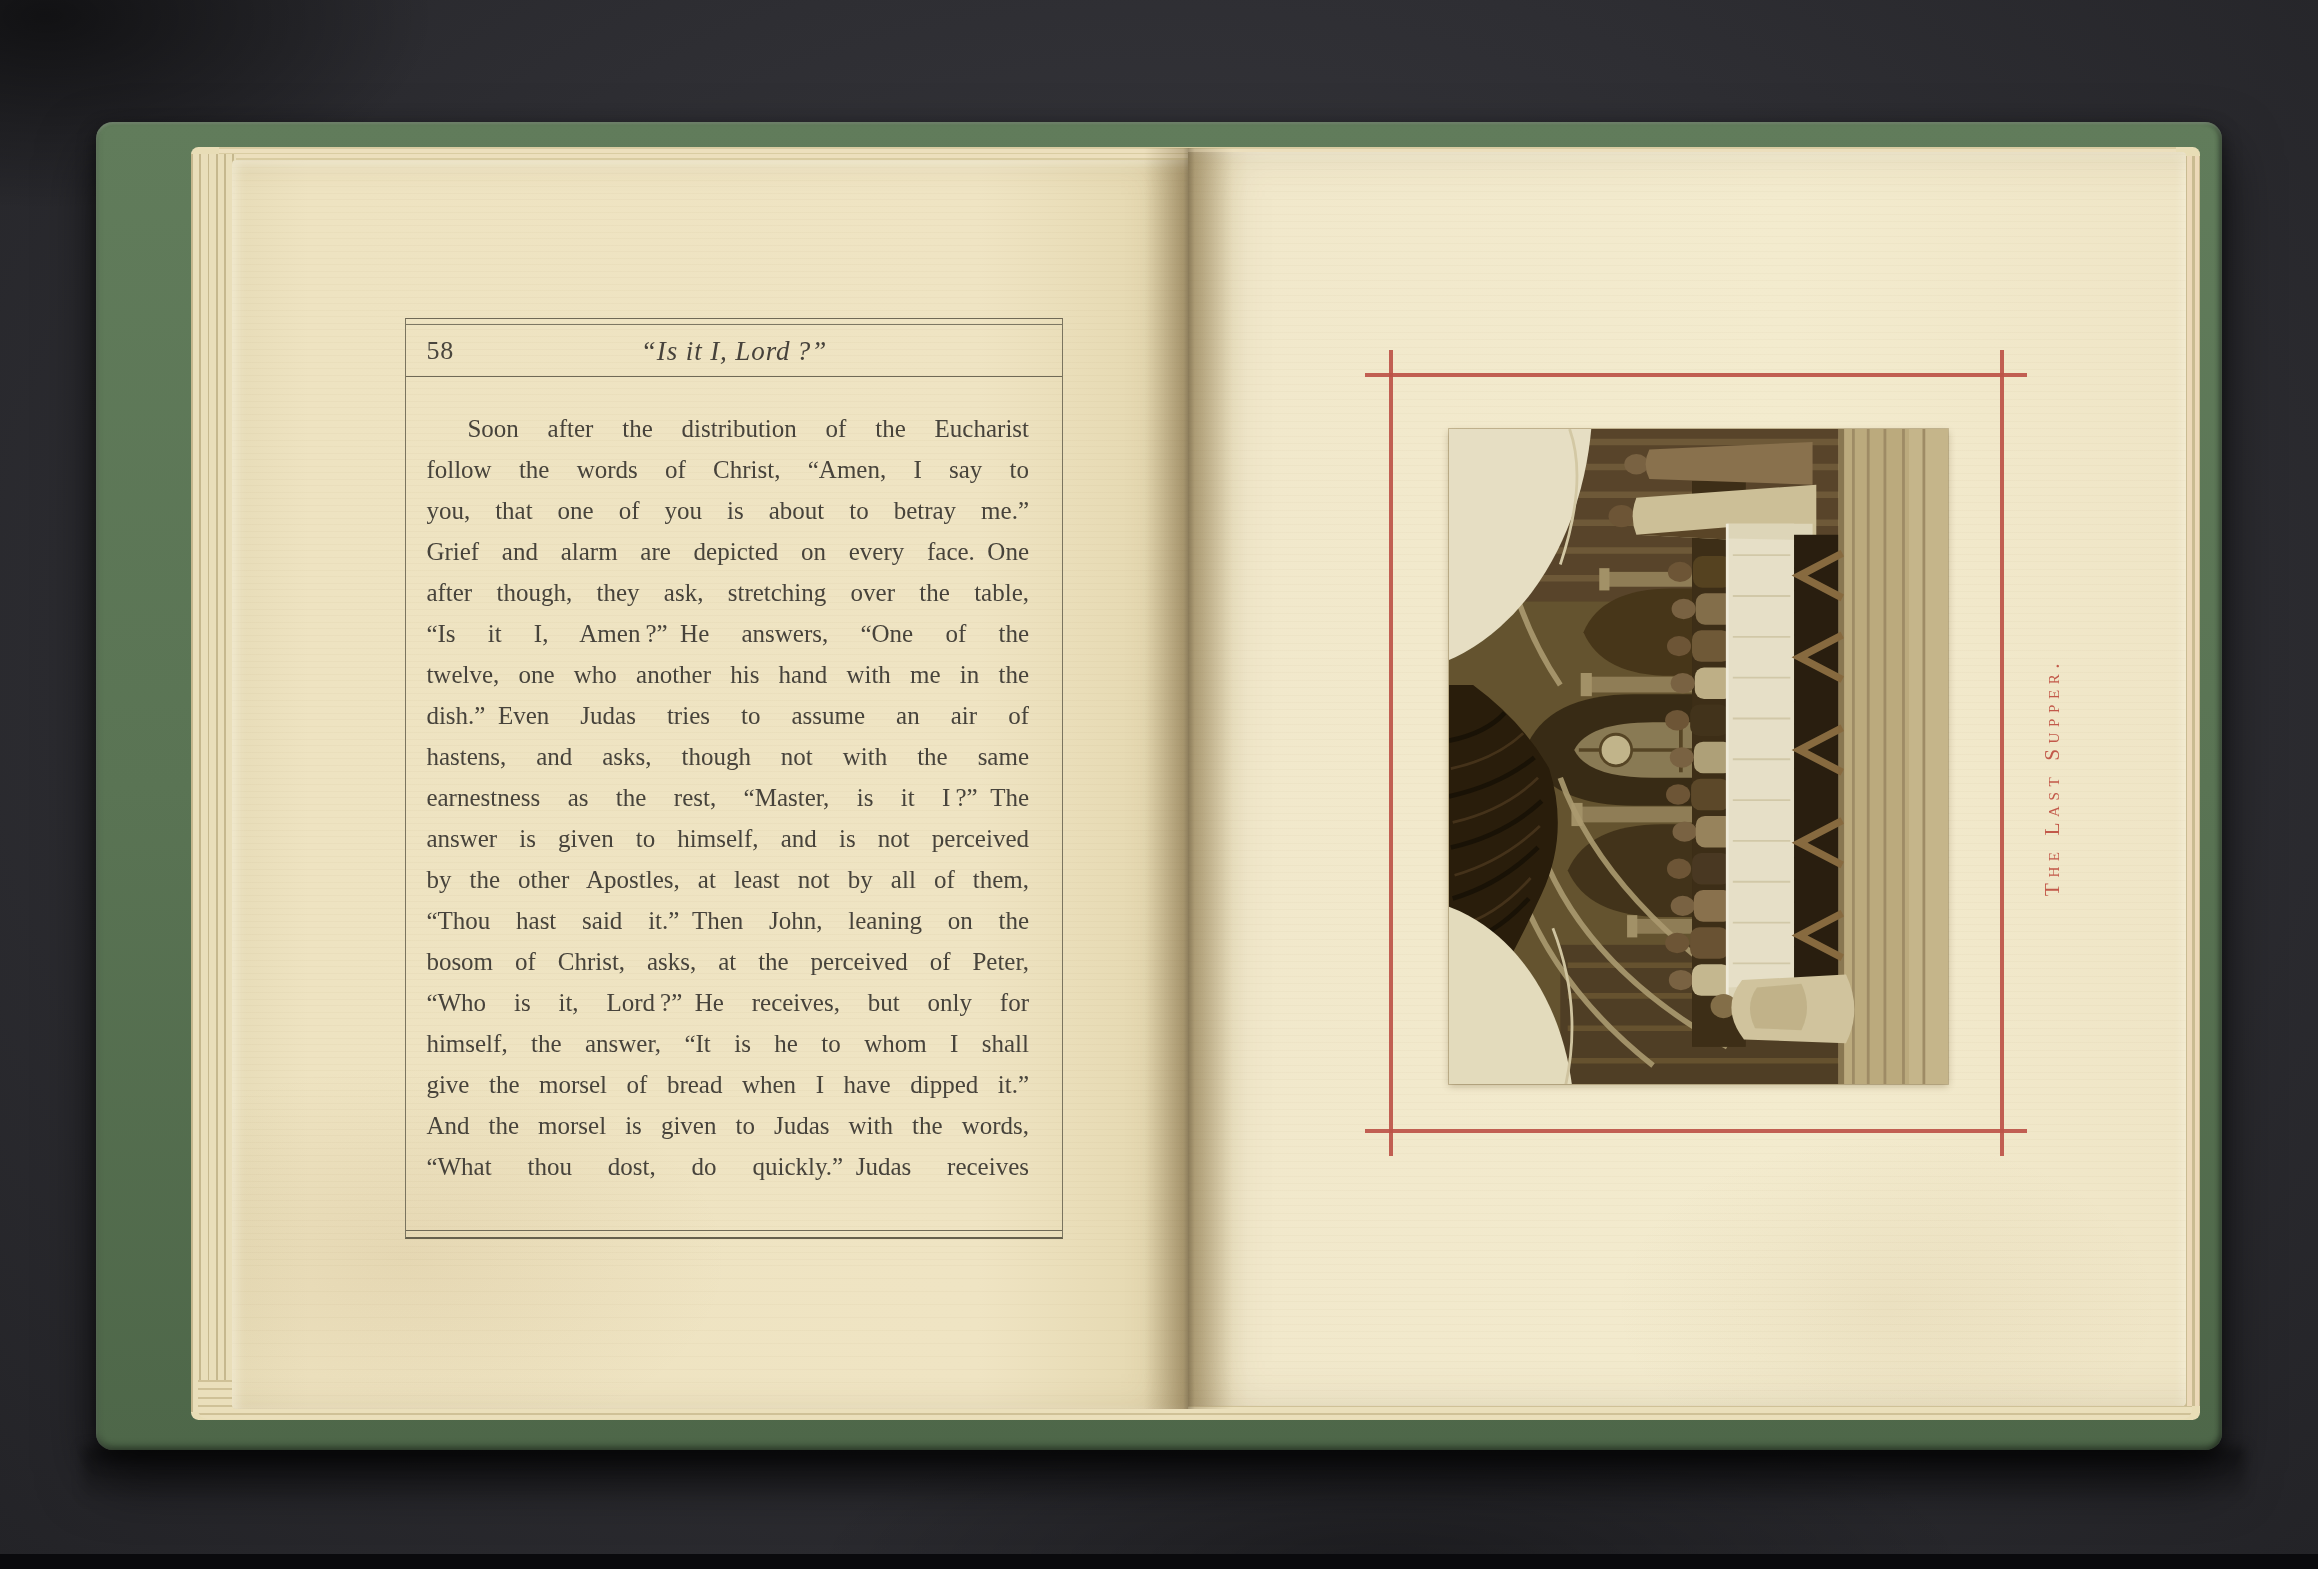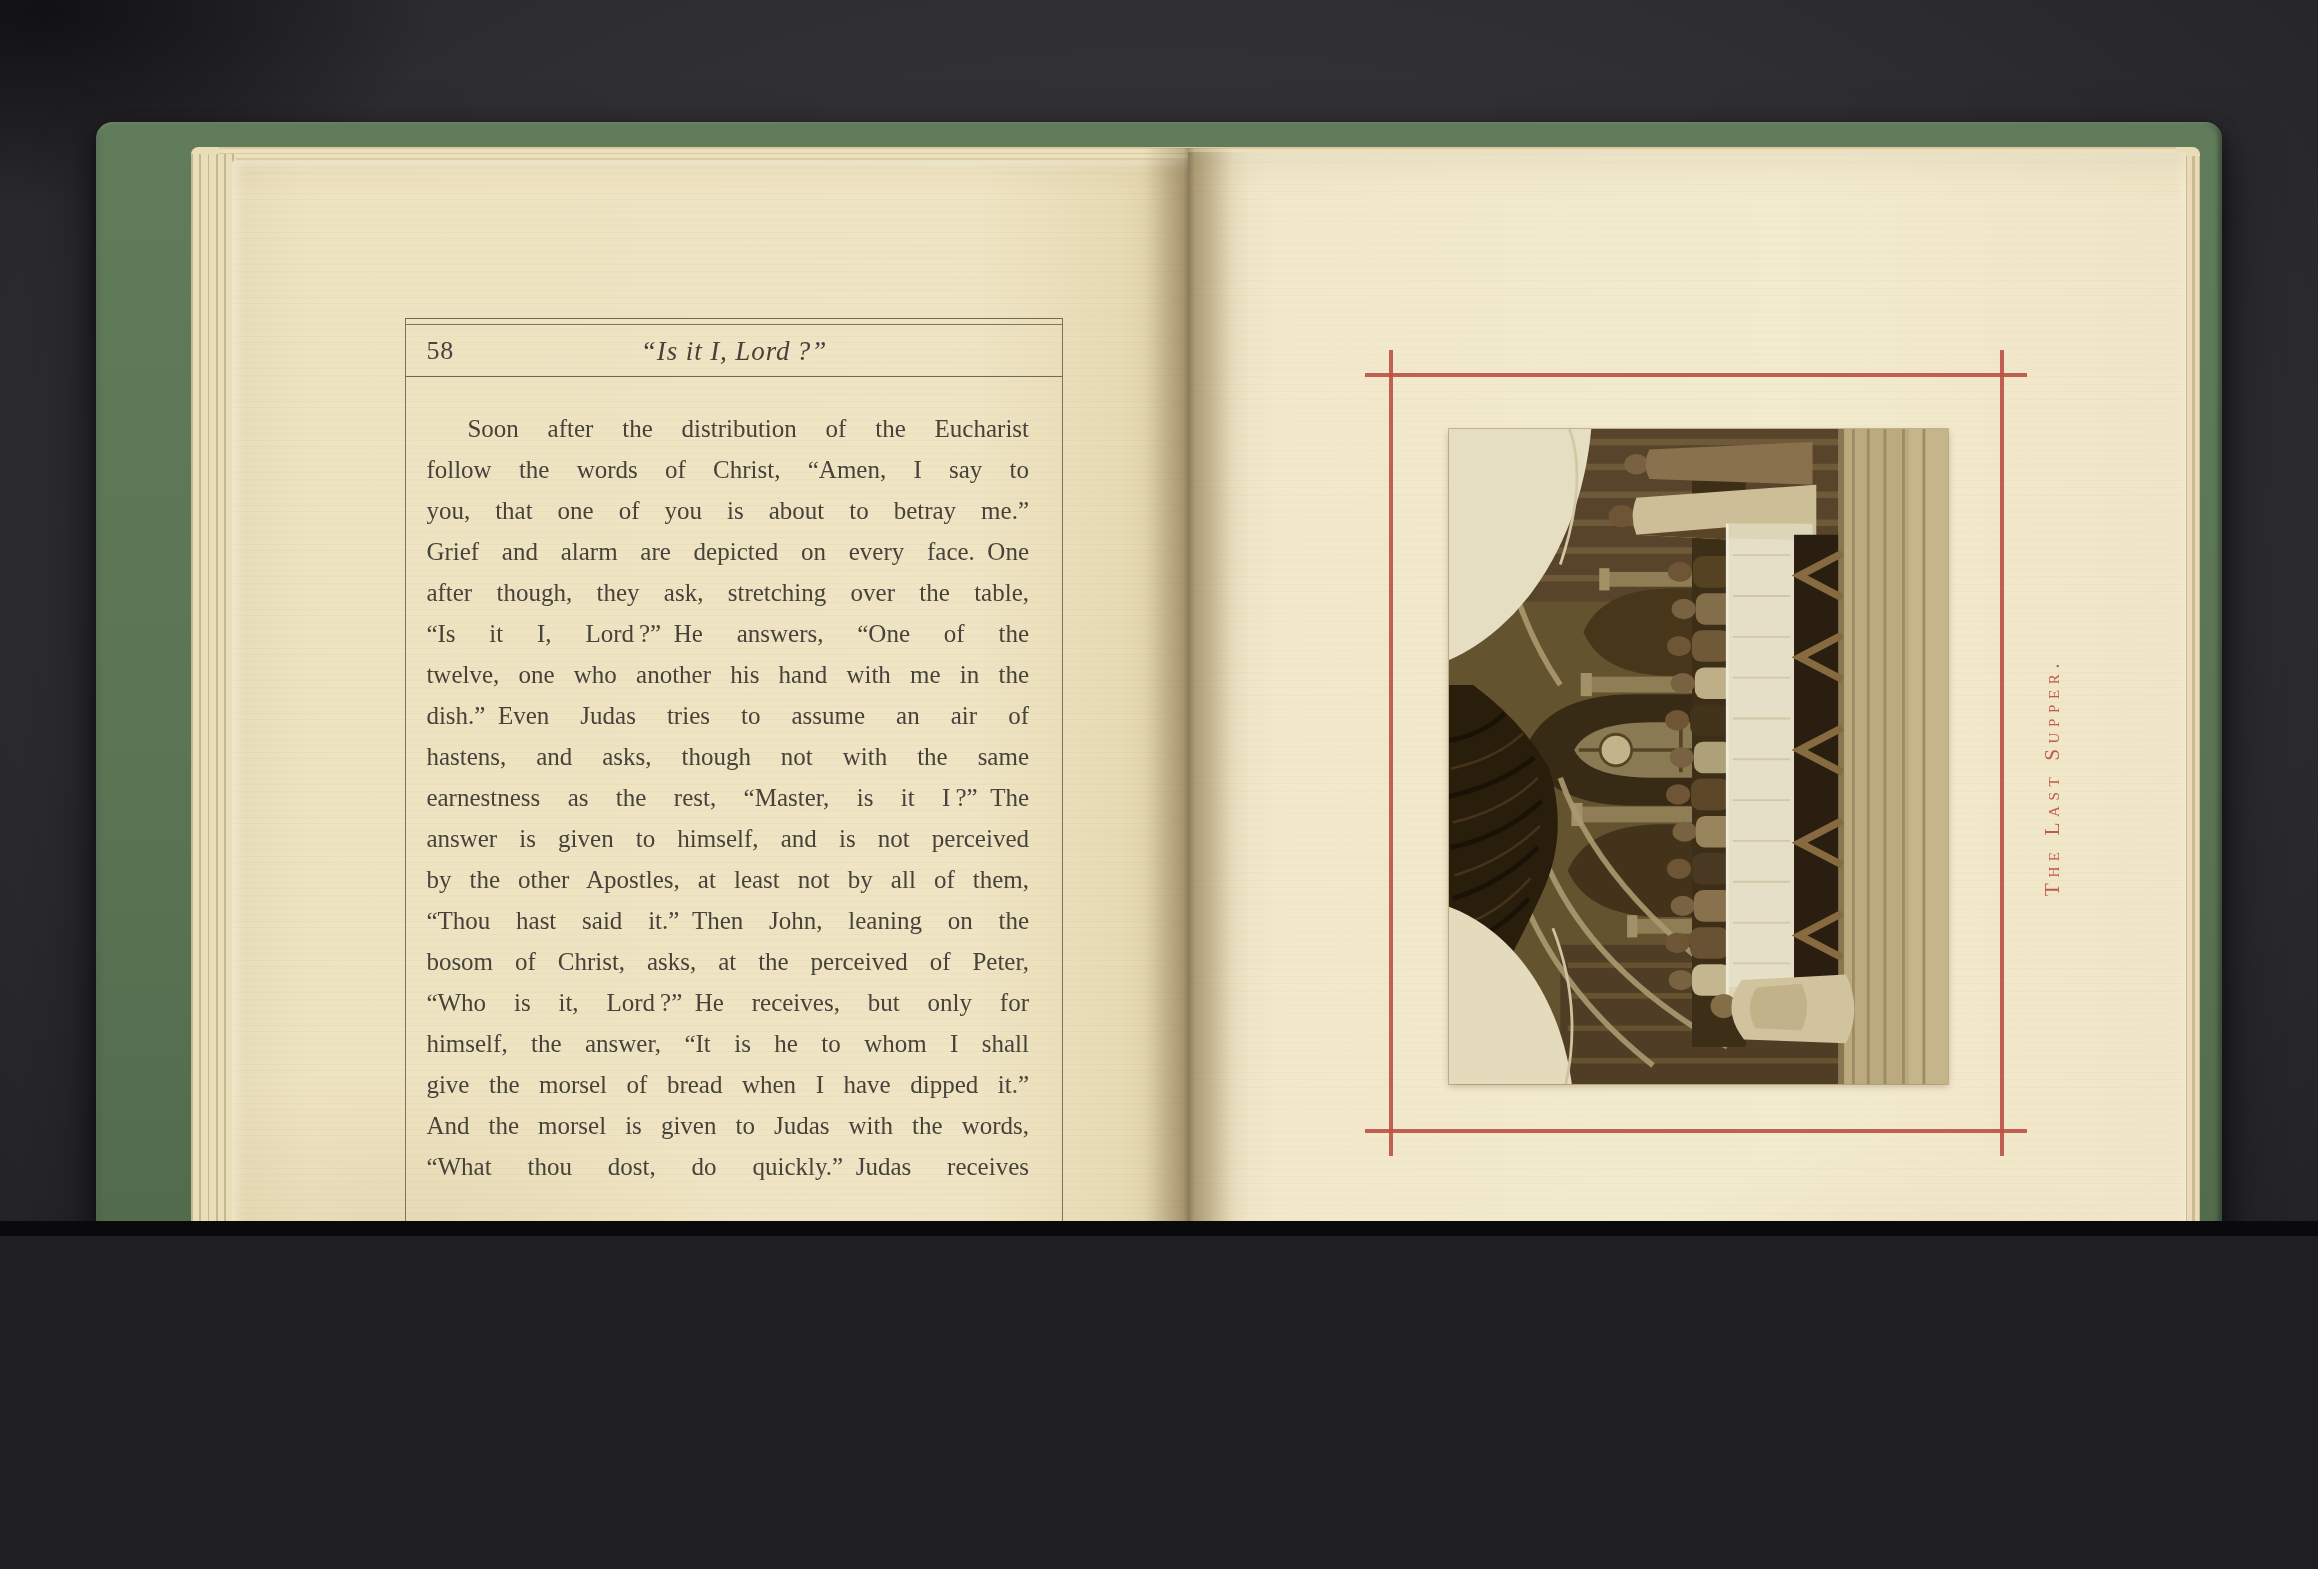--- a/index.html
+++ b/index.html
@@ -1,17 +1,17 @@
 <!DOCTYPE html>
 <html style="font-size:15px"><head>
 <meta charset="utf-8">
 <style>
   html,body{margin:0;padding:0;background:#1f1f23;}
   .stage{
-    position:relative;width:2319px;height:1236px;overflow:hidden;
+    position:relative;width:2319px;height:1569px;overflow:hidden;
     font-family:"Liberation Serif","DejaVu Serif",serif;
     background:
       radial-gradient(ellipse at 50% 42%, #3a3a40 0%, #2e2e33 55%, #232327 100%);
   }
   .stage::before{content:"";position:absolute;inset:0;
     background:
       radial-gradient(ellipse 557px 278px at 2% 1%, rgba(0,0,0,.55), transparent 70%),
       radial-gradient(ellipse 835px 241px at 60% 100%, rgba(0,0,0,.35), transparent 70%);
   }
   .bottom-band{position:absolute;left:0;right:0;bottom:0;height:15px;background:#0a0a0d;}
@@ -107,21 +107,21 @@
     <div class="page-header">
       <span class="page-number">58</span>
       <span class="running-title">“Is it I, Lord ?”</span>
     </div>
     <div class="body-text">
       <div class="bline first">Soon after the distribution of the Eucharist</div>
       <div class="bline">follow the words of Christ, “Amen, I say to</div>
       <div class="bline">you, that one of you is about to betray me.”</div>
       <div class="bline">Grief and alarm are depicted on every face. One</div>
       <div class="bline">after though, they ask, stretching over the table,</div>
-      <div class="bline">“Is it I, Lord ?” He answers, “One of the</div>
+      <div class="bline">“Is it I, Amen ?” He answers, “One of the</div>
       <div class="bline">twelve, one who another his hand with me in the</div>
       <div class="bline">dish.” Even Judas tries to assume an air of</div>
       <div class="bline">hastens, and asks, though not with the same</div>
       <div class="bline">earnestness as the rest, “Master, is it I ?” The</div>
       <div class="bline">answer is given to himself, and is not perceived</div>
       <div class="bline">by the other Apostles, at least not by all of them,</div>
       <div class="bline">“Thou hast said it.” Then John, leaning on the</div>
       <div class="bline">bosom of Christ, asks, at the perceived of Peter,</div>
       <div class="bline">“Who is it, Lord ?” He receives, but only for</div>
       <div class="bline">himself, the answer, “It is he to whom I shall</div>

